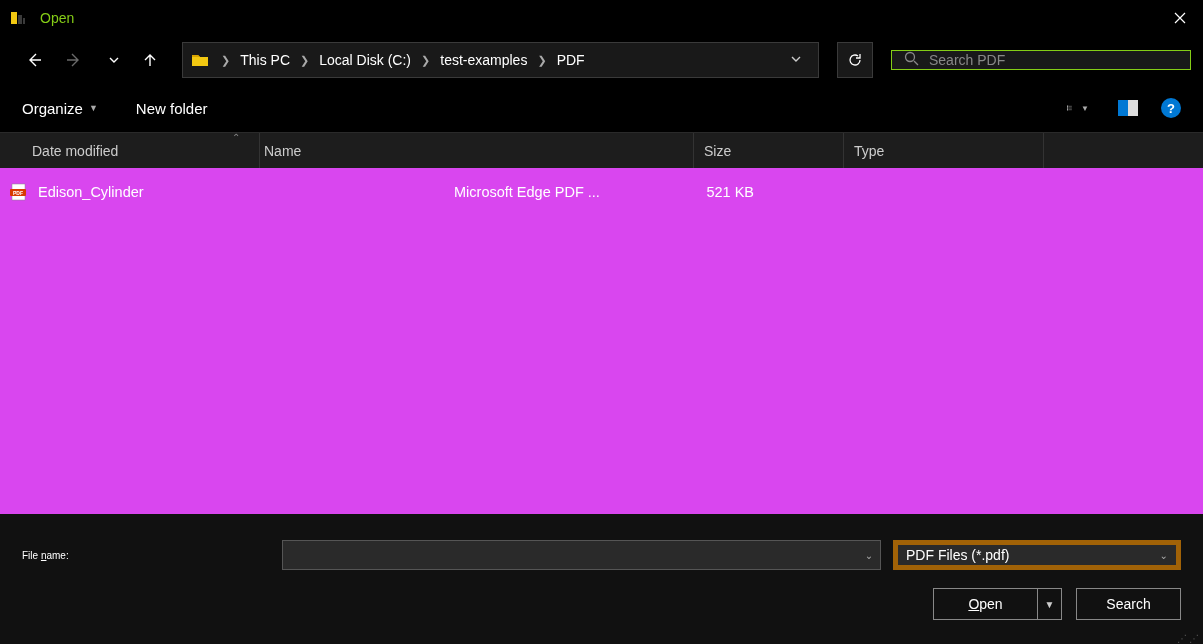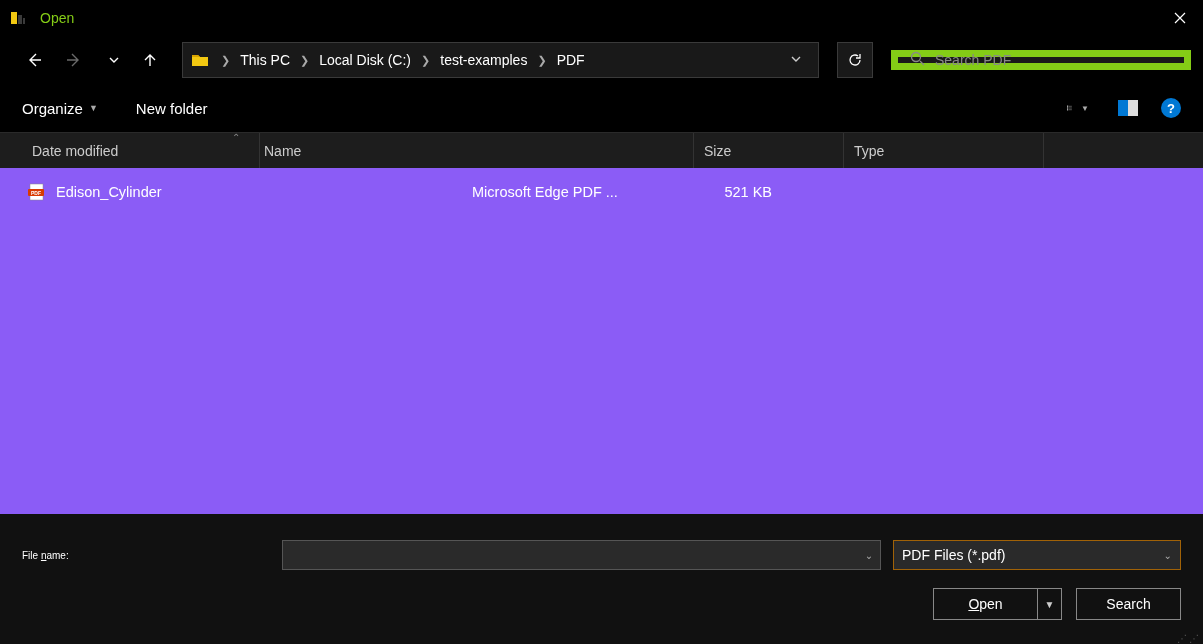--- a/index.html
+++ b/index.html
@@ -112,21 +112,21 @@
       background: #191919;
       border: 1px solid #3a3a3a;
       color: #fff;
       cursor: pointer;
       margin-right: 12px;
     }
     .search-box {
       width: 300px;
       height: 20px;
       background: #191919;
-      border: 7px solid #84cc16;
+      border: 1px solid #84cc16;
       display: flex;
       align-items: center;
       padding: 0 12px;
     }
     .search-box input {
       background: transparent;
       border: none;
       color: #fff;
       outline: none;
       flex: 1;
@@ -204,22 +204,22 @@
     .sort-ind {
       position: absolute;
       top: -1px;
       left: 232px;
       color: #888;
       font-size: 10px;
     }
     
     .file-list {
       flex: 1;
-      background: #8b5cf6;
-      padding-left: 28px;
+      background: #d946ef;
+      padding-left: 10px;
       padding-top: 8px;
     }
     .file-row {
       height: 32px;
       display: flex;
       align-items: center;
       cursor: pointer;
     }
     .file-icon {
       width: 18px;
@@ -279,21 +279,21 @@
       align-items: center;
       justify-content: center;
       color: #aaa;
       font-size: 10px;
       cursor: pointer;
     }
     .filter-select {
       width: 288px;
       height: 30px;
       background: #2a2a2a;
-      border: 1px solid #a16207;
+      border: 5px solid #a16207;
       display: flex;
       align-items: center;
       padding: 0 8px;
       cursor: pointer;
     }
     .filter-select .txt {
       flex: 1;
       color: #fff;
     }
     .button-row {

